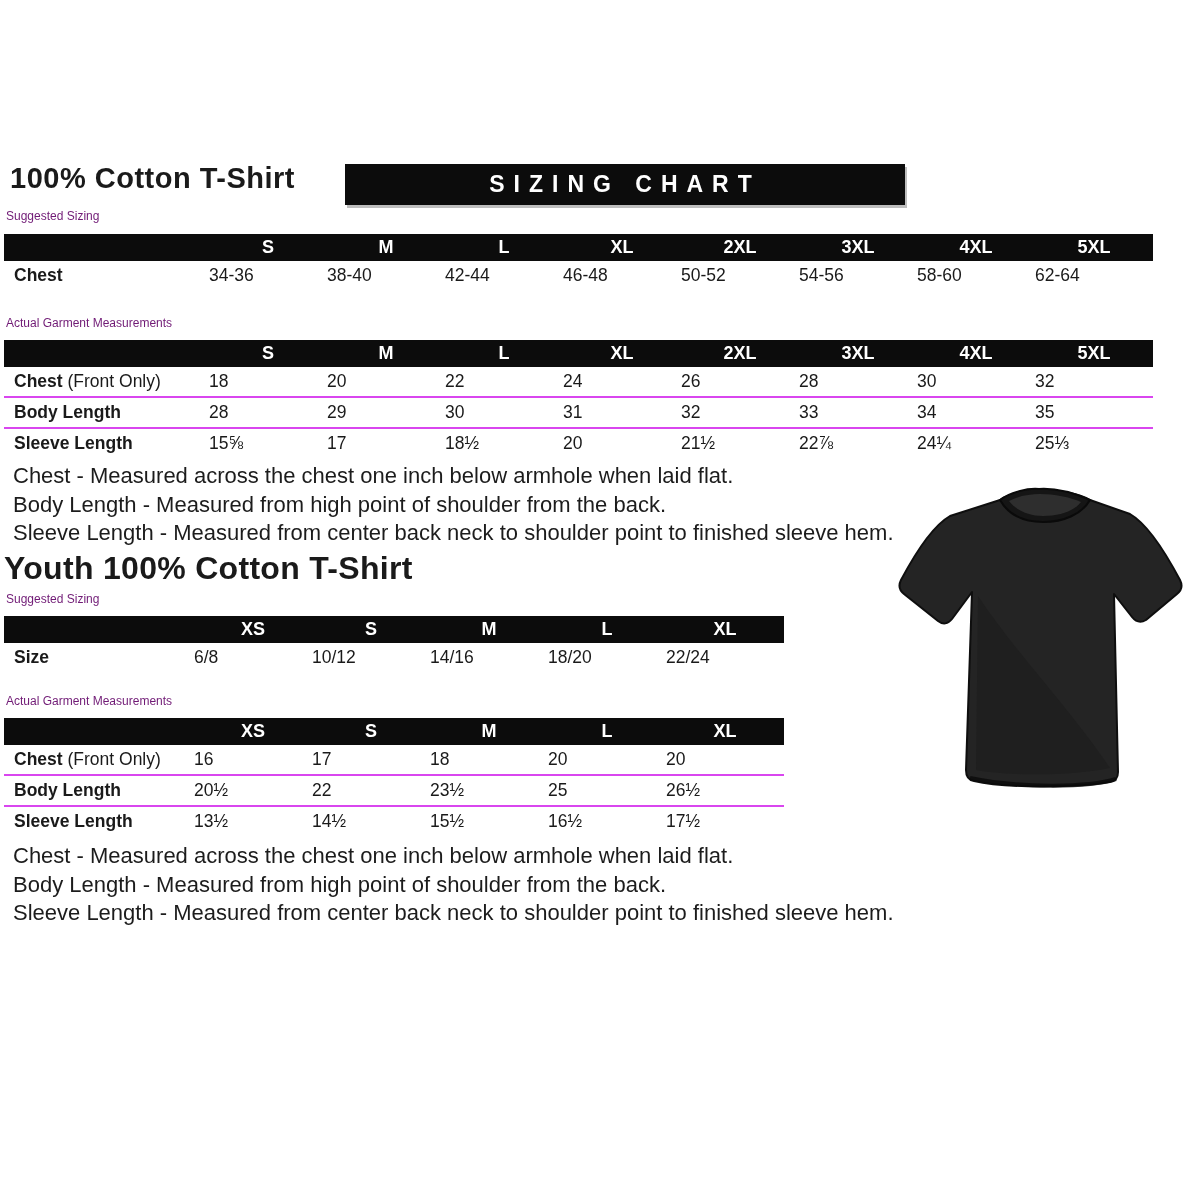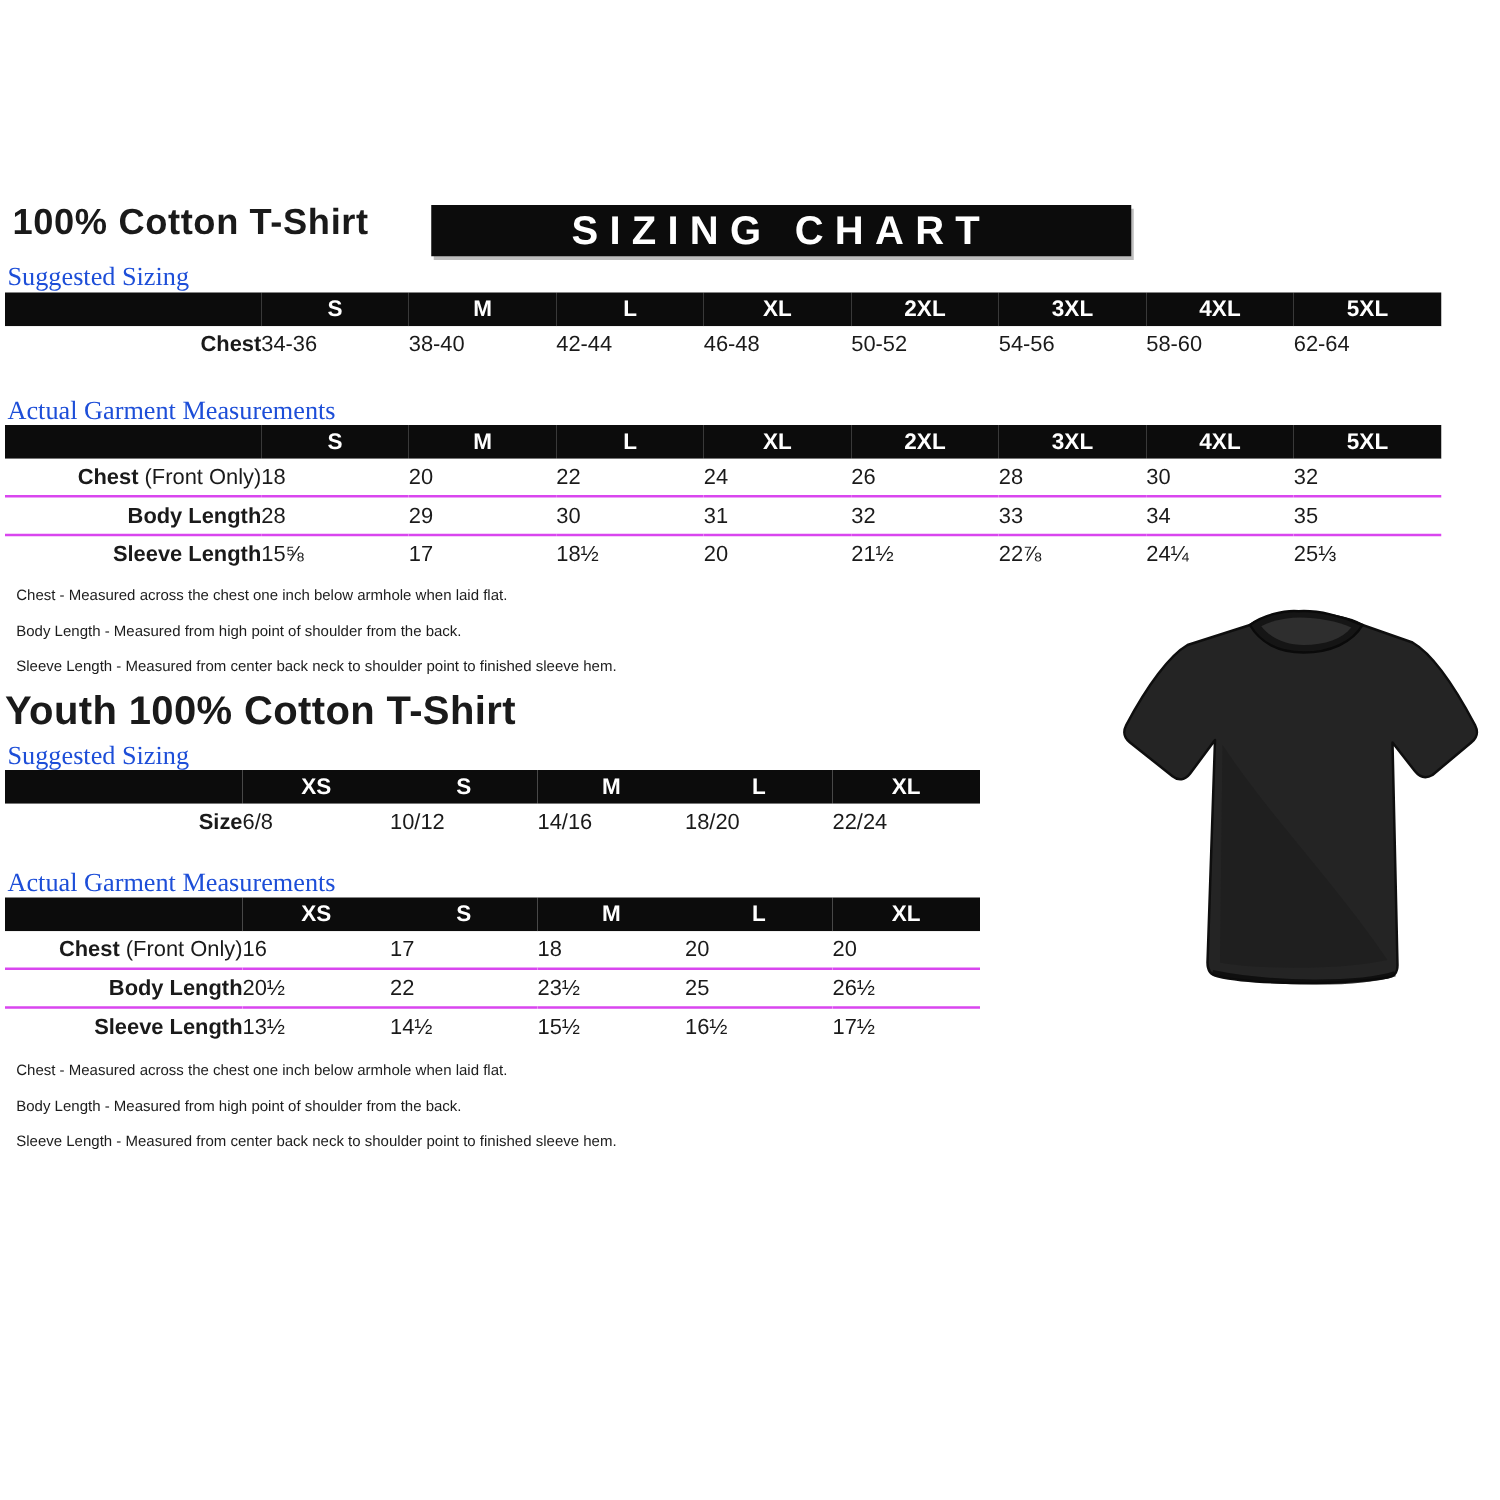--- a/index.html
+++ b/index.html
@@ -1,35 +1,35 @@
 <!DOCTYPE html>
 <html><head>
 <meta charset="utf-8">
 <style>
   html,body{margin:0;padding:0;background:#fff;}
   body{width:1200px;height:1200px;position:relative;overflow:hidden;
        font-family:"Liberation Sans", sans-serif;color:#1a1a1a;}
   .abs{position:absolute;}
   .main-title{left:10px;top:162px;font-size:29px;font-weight:bold;letter-spacing:.5px;text-align:center;}
   .banner{left:345px;top:164px;width:560px;height:41px;background:#0c0c0c;color:#fff;
-          font-weight:bold;font-size:32px;letter-spacing:9px;text-align:center;line-height:41px;
+          font-weight:bold;font-size:23px;letter-spacing:9px;text-align:center;line-height:41px;
           box-shadow:2px 3px 0 rgba(110,110,110,.45);}
-  .section-label{font-size:21px;color:#1d4ed8;font-family:Liberation Serif, serif;}
+  .section-label{font-size:12px;color:#701a75;}
   .youth-title{left:4px;top:550px;font-size:32px;font-weight:bold;letter-spacing:.3px;}
 
   .size-table{display:grid;font-size:17.5px;}
   .adult-cols{grid-template-columns:205px repeat(8,118px);}
   .youth-cols{grid-template-columns:190px repeat(5,118px);}
   .t-head{background:#0c0c0c;color:#fff;font-weight:bold;font-size:18px;text-align:center;
           height:27px;line-height:27px;}
   .t-cell{height:29px;line-height:29px;text-align:left;background:#fff;}
-  .t-label{text-align:right;padding-left:10px;}
+  .t-label{text-align:left;padding-left:10px;}
   .b{font-weight:bold;}
   .sep{border-top:2px solid #d946ef;}
-  .notes{font-size:12px;line-height:28.5px;color:#1c1c1c;}
+  .notes{font-size:22px;line-height:28.5px;color:#1c1c1c;}
   .notes div{white-space:nowrap;}
   .tshirt-wrap{left:878px;top:476px;width:322px;height:330px;}
 </style>
 </head>
 <body>
 
 <div class="abs main-title">100% Cotton T-Shirt</div>
 <div class="abs banner">SIZING CHART</div>
 
 <div class="abs section-label" style="left:6px;top:209px;">Suggested Sizing</div>

